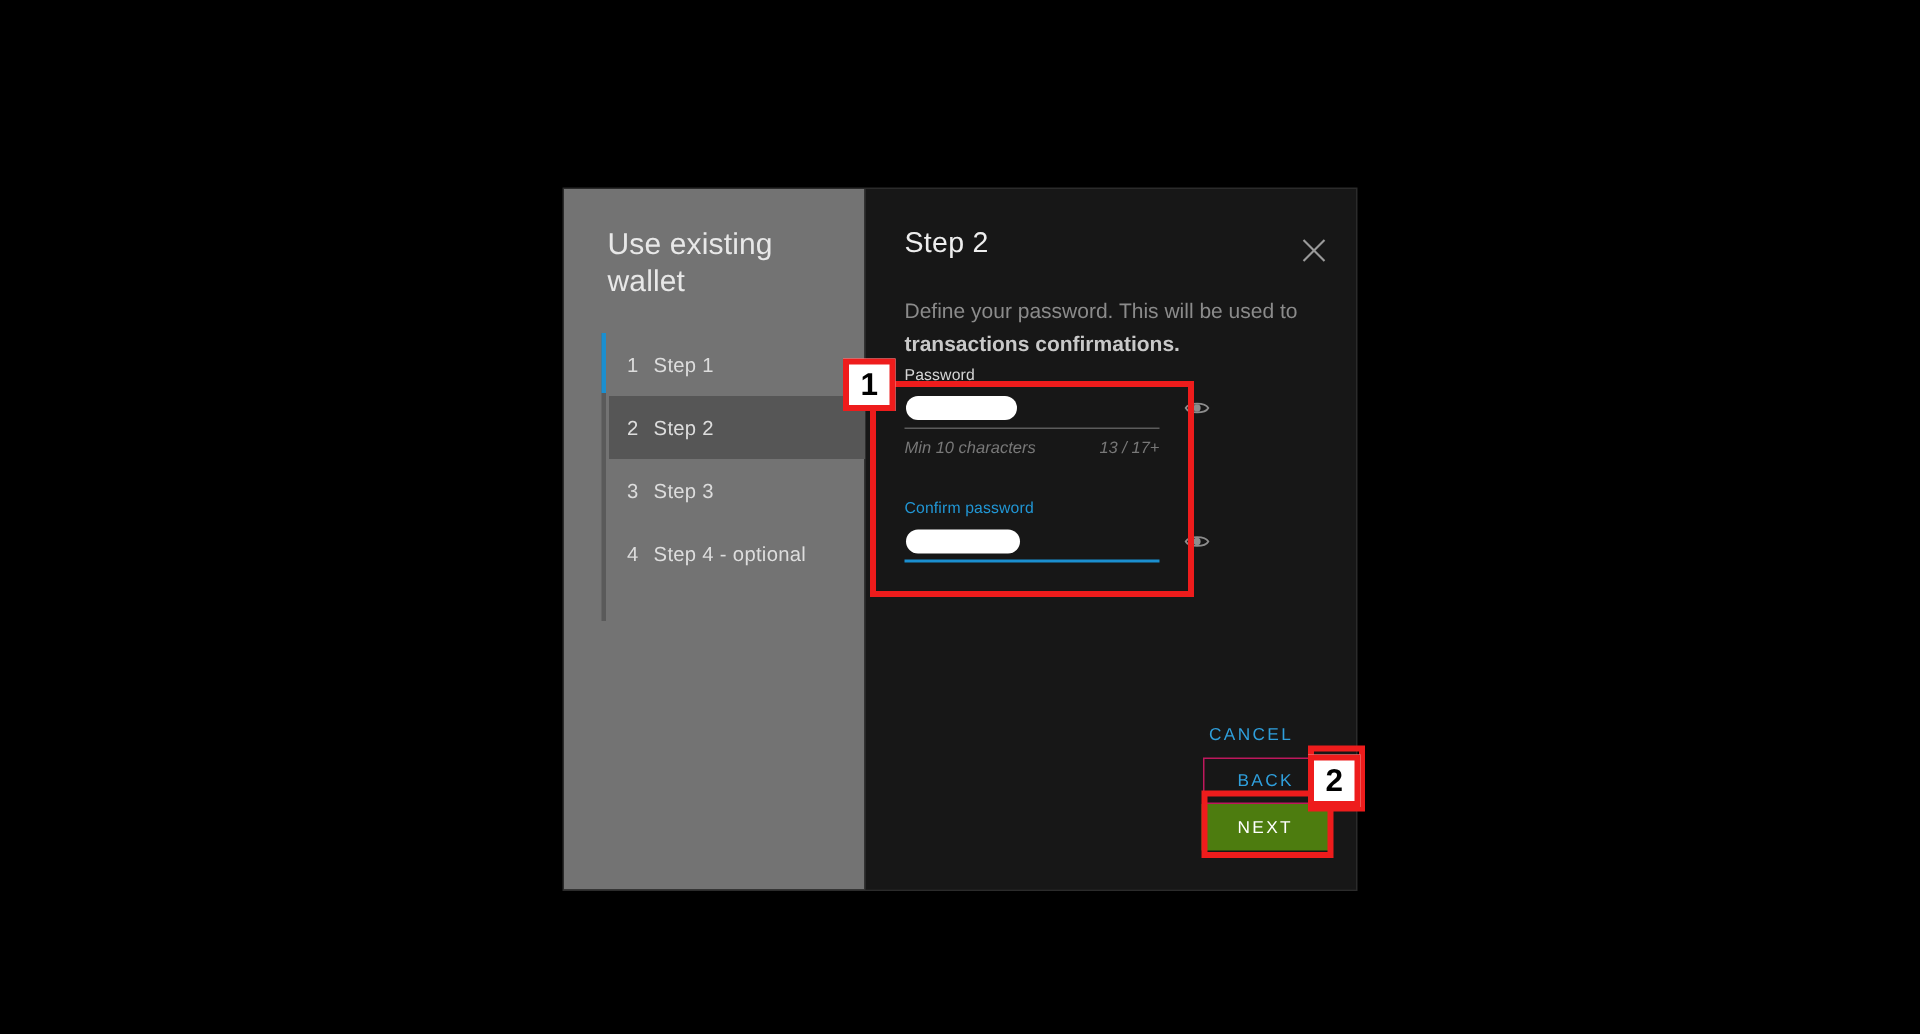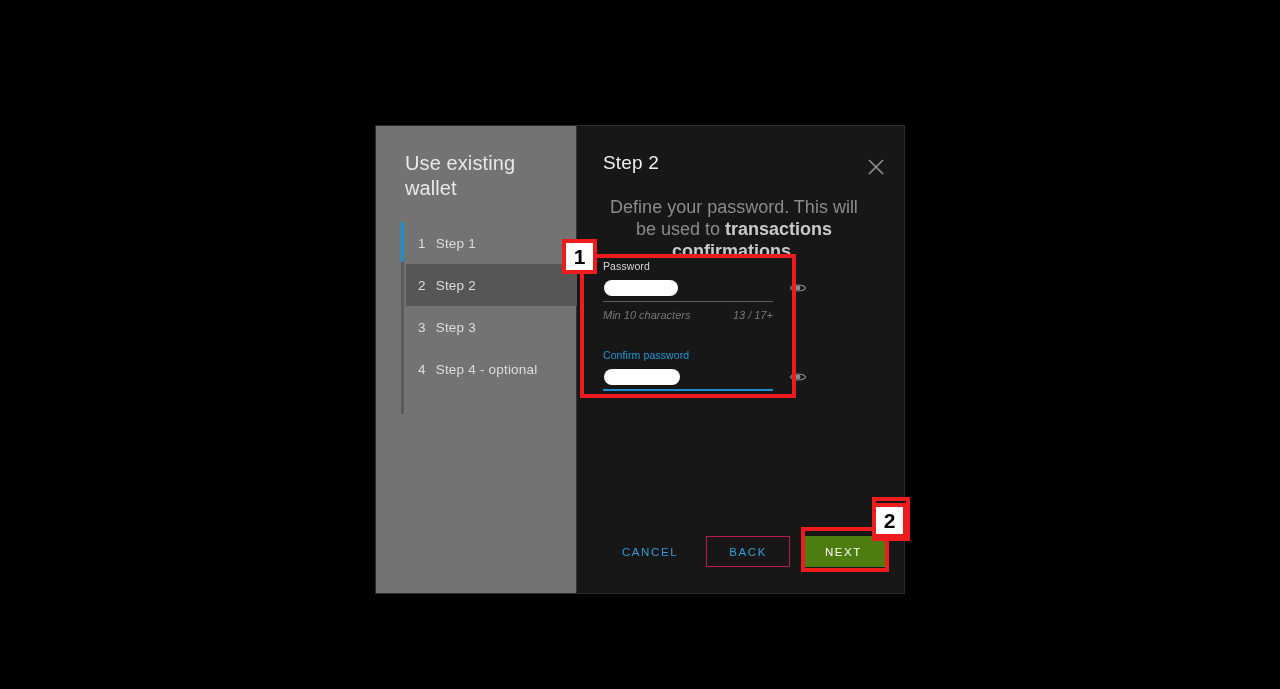--- a/index.html
+++ b/index.html
@@ -141,34 +141,33 @@
     cursor: pointer;
   }
   .close-btn svg { display: block; }
 
   .content-desc {
     position: absolute;
     left: 26px;
     top: 70px;
     width: 262px;
     color: #8b8b8b;
-    font-size: 18px;
+    font-size: 14px;
     line-height: 22px;
-    text-align: center;
   }
   .content-desc b {
     color: #c9c9c9;
     font-weight: 700;
   }
 
   
   .form-area {
     position: absolute;
     left: 26px;
-    top: 134px;
+    top: 118px;
     width: 200px;
   }
 
   .field { position: relative; }
 
   .field-label {
     font-size: 10.5px;
     letter-spacing: 0.1px;
     color: #d6d6d6;
     margin-bottom: 7px;
@@ -224,22 +223,23 @@
     color: #787878;
     font-style: italic;
   }
 
   
   .footer {
     position: absolute;
     right: 18px;
     bottom: 26px;
     display: flex;
-    align-items: flex-end;
+    align-items: flex-start;
     gap: 0px;
+    flex-direction: column;
   }
   .btn {
     font-size: 11.5px;
     letter-spacing: 1.6px;
     font-weight: 500;
     cursor: pointer;
     box-sizing: border-box;
     display: flex;
     align-items: center;
     justify-content: center;

